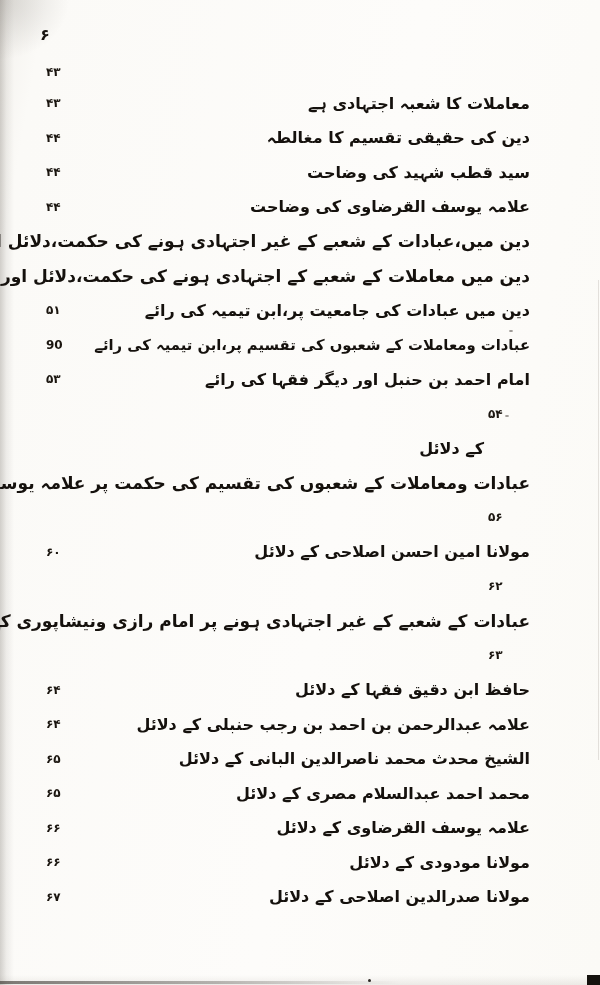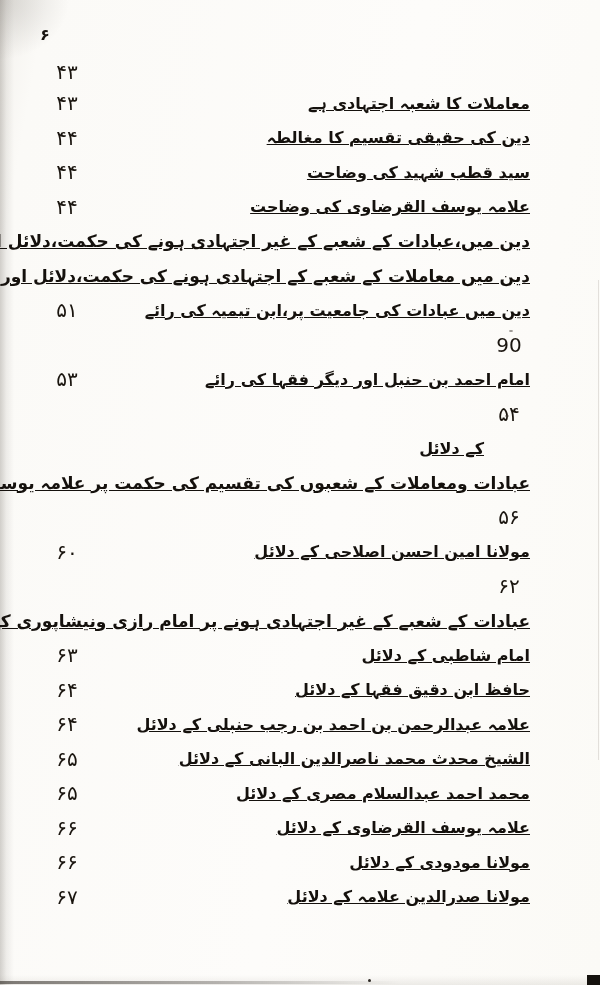--- a/index.html
+++ b/index.html
@@ -52,28 +52,28 @@
     position:absolute;top:57px;left:46px;right:70px;
     direction:rtl;
   }
   .toc-row{
     display:flex;justify-content:space-between;align-items:center;
     height:34.5px;
   }
   .toc-row.first{height:29px;}
   .toc-title{
     font-size:16px;font-weight:bold;color:#15110d;
-    white-space:nowrap;letter-spacing:0;text-decoration:underline;
+    white-space:nowrap;letter-spacing:0;
   }
   .toc-title.sz-m{font-size:14.8px;}
   .toc-title.sz-s{font-size:17px;}
   .toc-title.indent{padding-right:46px;}
   .toc-num{
-    flex:none;width:42px;direction:ltr;text-align:center;
-    font-size:20px;font-weight:normal;color:#1a150f;
+    flex:none;width:42px;direction:ltr;text-align:left;
+    font-size:12px;font-weight:bold;color:#1a150f;
   }
 </style>
 </head>
 <body>
 
 <div class="page">
   <div class="edge-left"></div>
   <div class="corner-topleft"></div>
   <div class="edge-right"></div>
 
@@ -106,20 +106,21 @@
       </div>
       <div class="toc-row">
         <span class="toc-title sz-s">دین میں معاملات کے شعبے کے اجتہادی ہونے کی حکمت،دلائل اور احکام</span>
         <span class="toc-num">۵۱</span>
       </div>
       <div class="toc-row">
         <span class="toc-title">دین میں عبادات کی جامعیت پر،ابن تیمیہ کی رائے</span>
         <span class="toc-num">۵۱</span>
       </div>
       <div class="toc-row">
+        <span class="toc-title sz-m">عبادات ومعاملات کے شعبوں کی تقسیم پر،ابن تیمیہ کی رائے</span>
         <span class="toc-num">90</span>
       </div>
       <div class="toc-row">
         <span class="toc-title">امام احمد بن حنبل اور دیگر فقہا کی رائے</span>
         <span class="toc-num">۵۳</span>
       </div>
       <div class="toc-row">
         <span class="toc-num">۵۴</span>
       </div>
       <div class="toc-row">
@@ -138,21 +139,20 @@
         <span class="toc-num">۶۰</span>
       </div>
       <div class="toc-row">
         <span class="toc-num">۶۲</span>
       </div>
       <div class="toc-row">
         <span class="toc-title sz-s">عبادات کے شعبے کے غیر اجتہادی ہونے پر امام رازی ونیشاپوری کے دلائل</span>
         <span class="toc-num">۶۳</span>
       </div>
       <div class="toc-row">
-        <span class="toc-title">امام شاطبی کے دلائل</span>
         <span class="toc-num">۶۳</span>
       </div>
       <div class="toc-row">
         <span class="toc-title">حافظ ابن دقیق فقہا کے دلائل</span>
         <span class="toc-num">۶۴</span>
       </div>
       <div class="toc-row">
         <span class="toc-title">علامہ عبدالرحمن بن احمد بن رجب حنبلی کے دلائل</span>
         <span class="toc-num">۶۴</span>
       </div>
@@ -166,21 +166,21 @@
       </div>
       <div class="toc-row">
         <span class="toc-title">علامہ یوسف القرضاوی کے دلائل</span>
         <span class="toc-num">۶۶</span>
       </div>
       <div class="toc-row">
         <span class="toc-title">مولانا مودودی کے دلائل</span>
         <span class="toc-num">۶۶</span>
       </div>
       <div class="toc-row">
-        <span class="toc-title">مولانا صدرالدین علامہ کے دلائل</span>
+        <span class="toc-title">مولانا صدرالدین اصلاحی کے دلائل</span>
         <span class="toc-num">۶۷</span>
       </div>
     </div>
 
   <div class="bottom-haze"></div>
   <div class="bottom-smudge"></div>
   <div class="corner-mark"></div>
   <div class="speck s1"></div>
   <div class="speck s2"></div>
   <div class="speck s3"></div>

